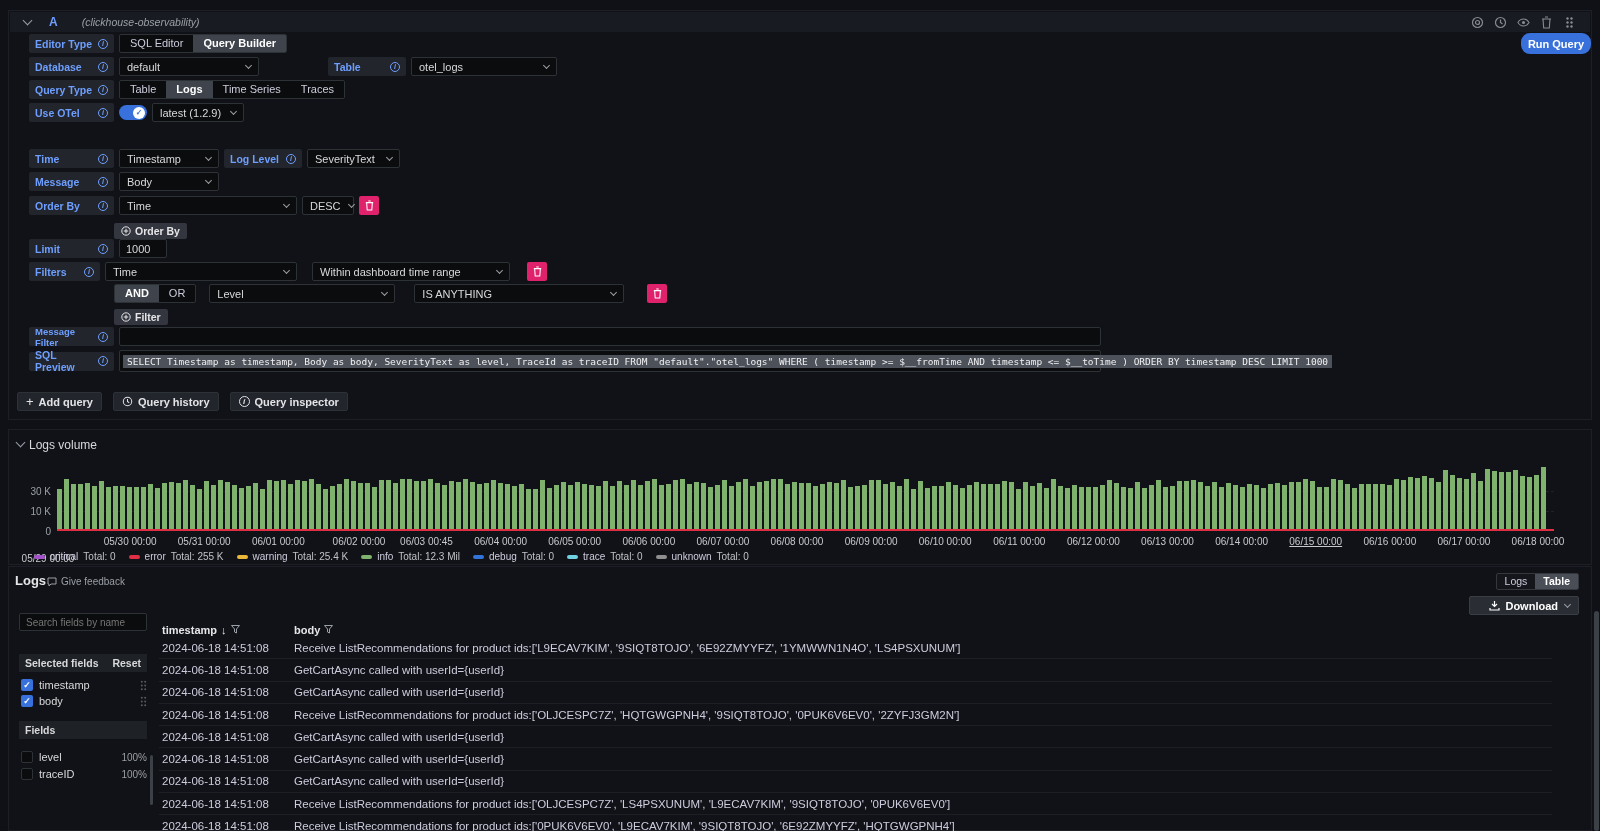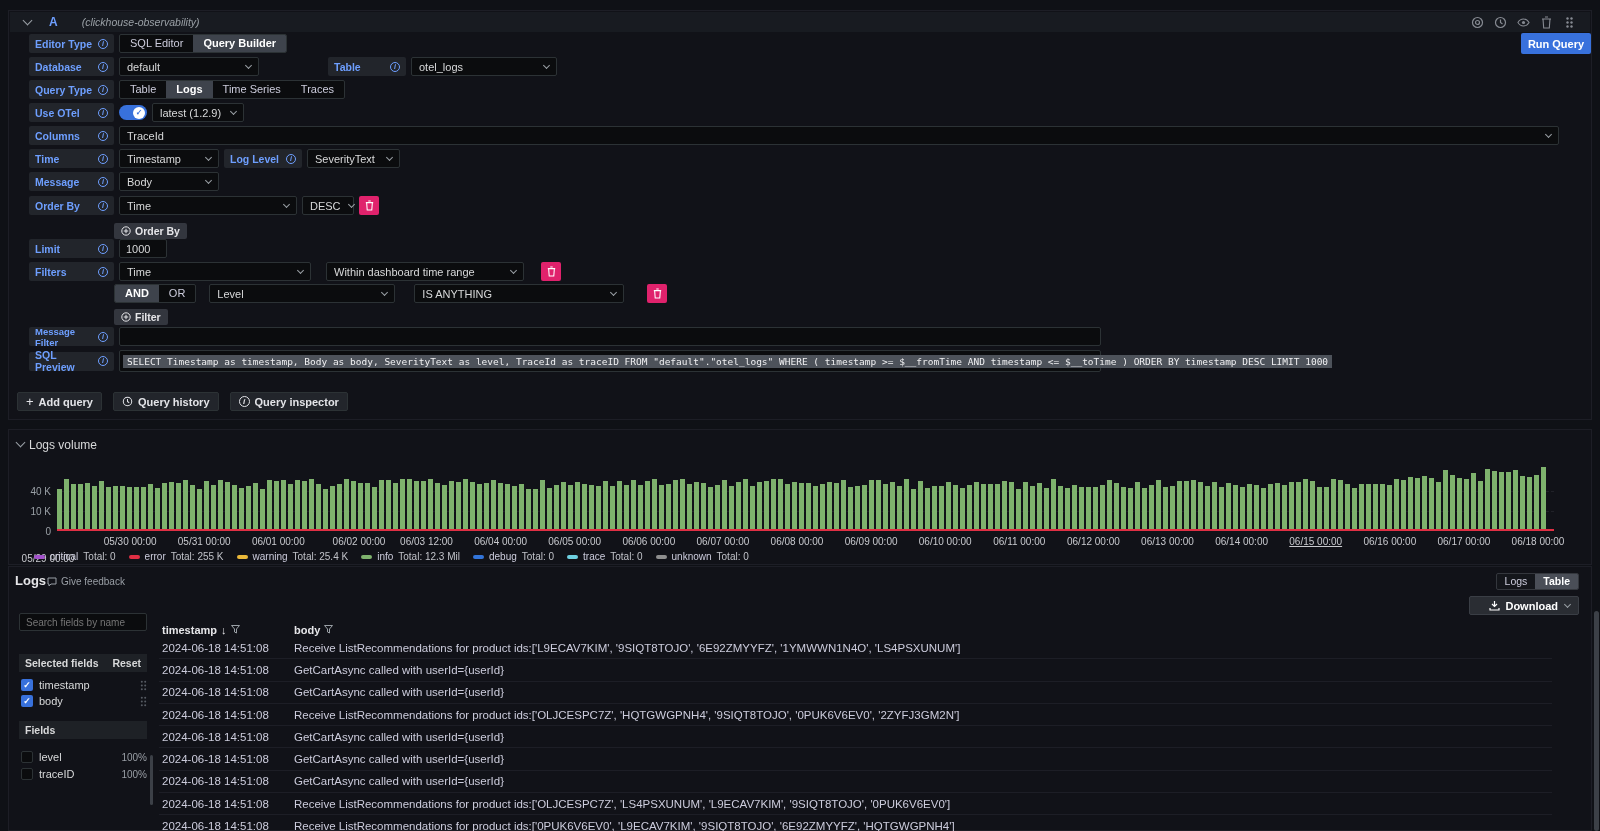--- a/index.html
+++ b/index.html
@@ -126,21 +126,21 @@
               <circle cx="2.5" cy="6.5" r="1.2"></circle>
               <circle cx="6.5" cy="6.5" r="1.2"></circle>
               <circle cx="2.5" cy="10.5" r="1.2"></circle>
               <circle cx="6.5" cy="10.5" r="1.2"></circle>
             </g>
           </svg>
         </span>
     </span>
   </div>
 
-  <div class="runq" style="left:1512px; top:22px; width:70px; height:21px;">Run Query</div>
+  <div class="runq" style="left:1512px; top:22px; width:70px; height:21px;border-radius:9px;">Run Query</div>
 
   <div class="row" style="left:20px; top:23px;">
     <span class="lbl" style="width:85px">
         <span>Editor Type</span>
         <span class="info">i</span>
       </span>
     <span class="radio">
       <span class="seg">SQL Editor</span>
       <span class="seg on">Query Builder</span>
     </span>
@@ -185,30 +185,20 @@
       </span>
     <span class="toggle">
         <span class="knob">✓</span>
       </span>
     <span class="sel" style="width:92px">
         <span>latest (1.2.9)</span>
         <span class="caret"></span>
       </span>
   </div>
 
-  <div class="row" style="left:20px; top:115px;">
-    <span class="lbl" style="width:85px">
-        <span>Columns</span>
-        <span class="info">i</span>
-      </span>
-    <span class="sel" style="width:1440px">
-        <span>TraceId</span>
-        <span class="caret"></span>
-      </span>
-  </div>
 
   <div class="row" style="left:20px; top:138px;">
     <span class="lbl" style="width:85px">
         <span>Time</span>
         <span class="info">i</span>
       </span>
     <span class="sel" style="width:100px">
         <span>Timestamp</span>
         <span class="caret"></span>
       </span>
@@ -264,21 +254,21 @@
 
   <div class="row" style="left:20px; top:228px;">
     <span class="lbl" style="width:85px">
         <span>Limit</span>
         <span class="info">i</span>
       </span>
     <input class="inp" style="width: 48px;" value="1000">
   </div>
 
   <div class="row" style="left:20px; top:251px;">
-    <span class="lbl" style="width:85px">
+    <span class="lbl" style="width:71px">
         <span>Filters</span>
         <span class="info">i</span>
       </span>
     <span class="sel" style="width:192px">
         <span>Time</span>
         <span class="caret"></span>
       </span>
     <span class="sel" style="width:198px; margin-left:10px">
         <span>Within dashboard time range</span>
         <span class="caret"></span>
@@ -358,21 +348,21 @@
 <div class="panel" style="left:8px; top:429px; width:1584px; height:136px;">
   <div class="row" style="left:8px; top:5px;">
     <span class="chev"></span>
     <span class="ptitle">Logs volume</span>
   </div>
   <div class="grid" style="top:61px"></div>
   <div class="grid" style="top:81px"></div>
   <div id="yticks">
       <span class="ytick" style="top: 96px;">0</span>
       <span class="ytick" style="top: 76px;">10 K</span>
-      <span class="ytick" style="top: 56px;">40 K</span>
+      <span class="ytick" style="top: 56px;">30 K</span>
     </div>
   <div id="plot">
       <div class="bar" style="height: 42px; background: rgb(126, 178, 109);"></div>
       <div class="bar" style="height: 52px; background: rgb(126, 178, 109);"></div>
       <div class="bar" style="height: 47px; background: rgb(126, 178, 109);"></div>
       <div class="bar" style="height: 47px; background: rgb(126, 178, 109);"></div>
       <div class="bar" style="height: 48px; background: rgb(126, 178, 109);"></div>
       <div class="bar" style="height: 45px; background: rgb(126, 178, 109);"></div>
       <div class="bar" style="height: 50px; background: rgb(126, 178, 109);"></div>
       <div class="bar" style="height: 44px; background: rgb(126, 178, 109);"></div>
@@ -582,21 +572,21 @@
       <div class="bar" style="height: 56px; background: rgb(126, 178, 109);"></div>
       <div class="bar" style="height: 64px; background: rgb(126, 178, 109);"></div>
     </div>
   <div class="errstrip" style="top:99px"></div>
   <div id="xticks" style="position:absolute; left:0; top:106px; width:100%; height:12px;">
       <span class="xtick" style="left: 39px; margin-top: 17px;">05/29 00:00</span>
       <span class="xtick" style="left: 121.1px;">05/30 00:00</span>
       <span class="xtick" style="left: 195.2px;">05/31 00:00</span>
       <span class="xtick" style="left: 269.3px;">06/01 00:00</span>
       <span class="xtick" style="left: 350px;">06/02 00:00</span>
-      <span class="xtick" style="left: 417.5px;">06/03 12:00</span>
+      <span class="xtick" style="left: 417.5px;">06/03 00:45</span>
       <span class="xtick" style="left: 491.6px;">06/04 00:00</span>
       <span class="xtick" style="left: 565.7px;">06/05 00:00</span>
       <span class="xtick" style="left: 639.8px;">06/06 00:00</span>
       <span class="xtick" style="left: 713.9px;">06/07 00:00</span>
       <span class="xtick" style="left: 788px;">06/08 00:00</span>
       <span class="xtick" style="left: 862.1px;">06/09 00:00</span>
       <span class="xtick" style="left: 936.2px;">06/10 00:00</span>
       <span class="xtick" style="left: 1010.3px;">06/11 00:00</span>
       <span class="xtick" style="left: 1084.4px;">06/12 00:00</span>
       <span class="xtick" style="left: 1158.5px;">06/13 00:00</span>

